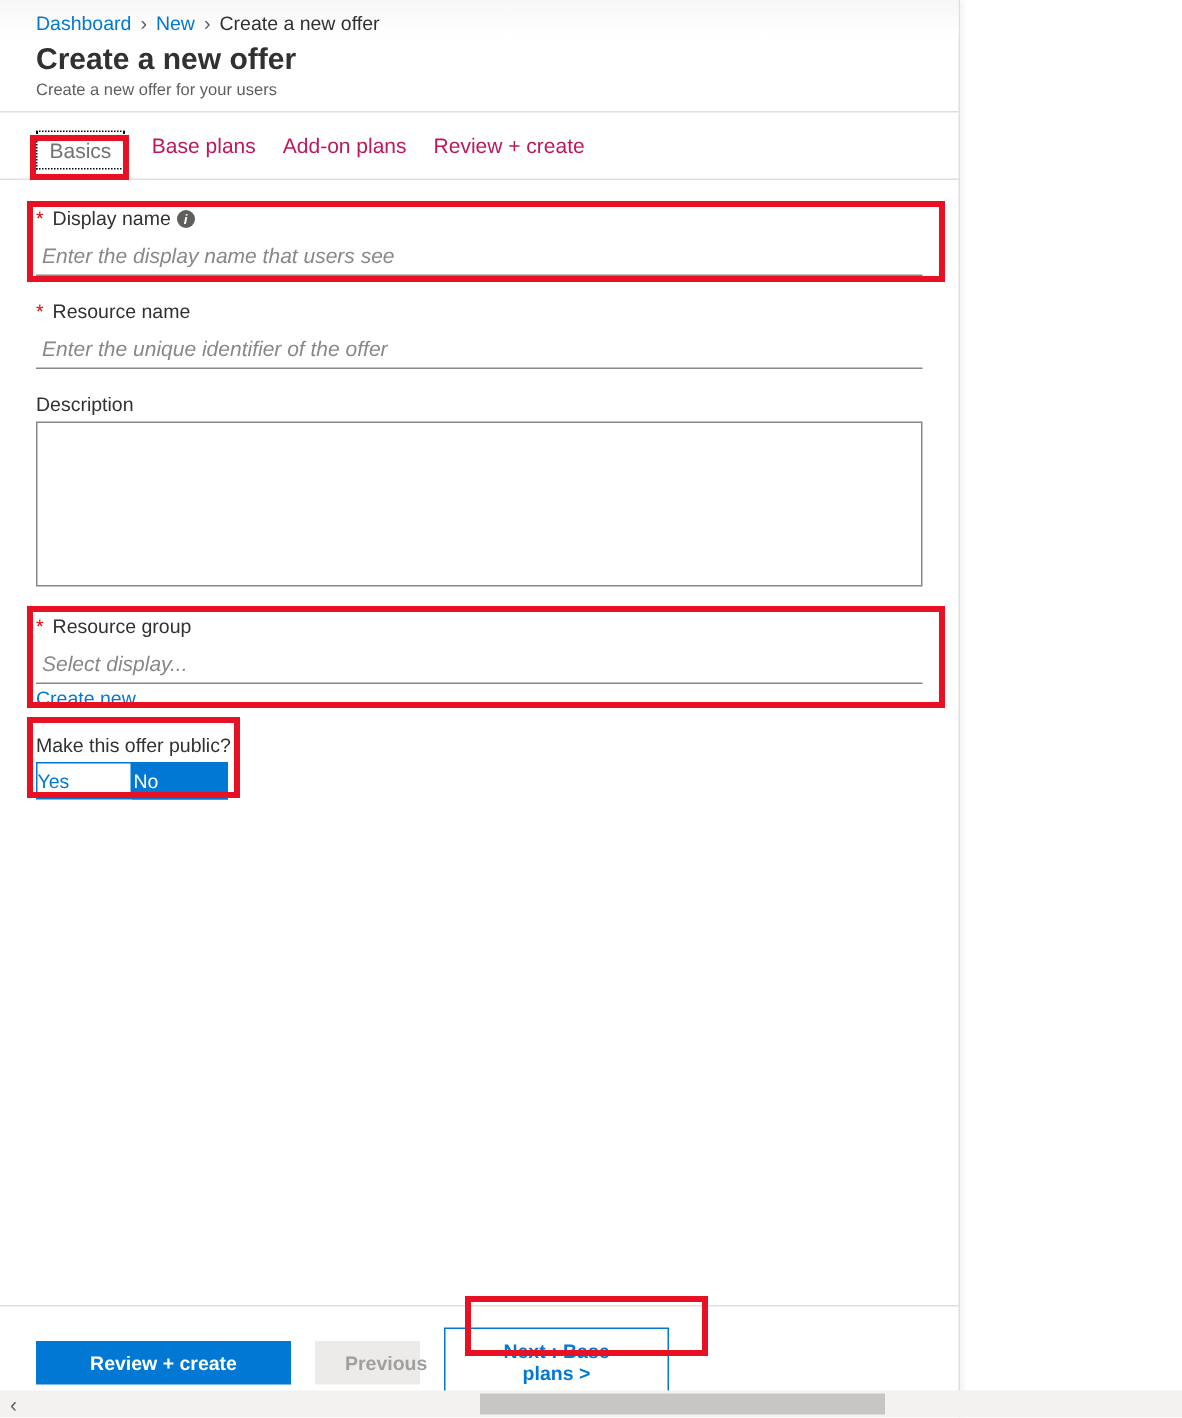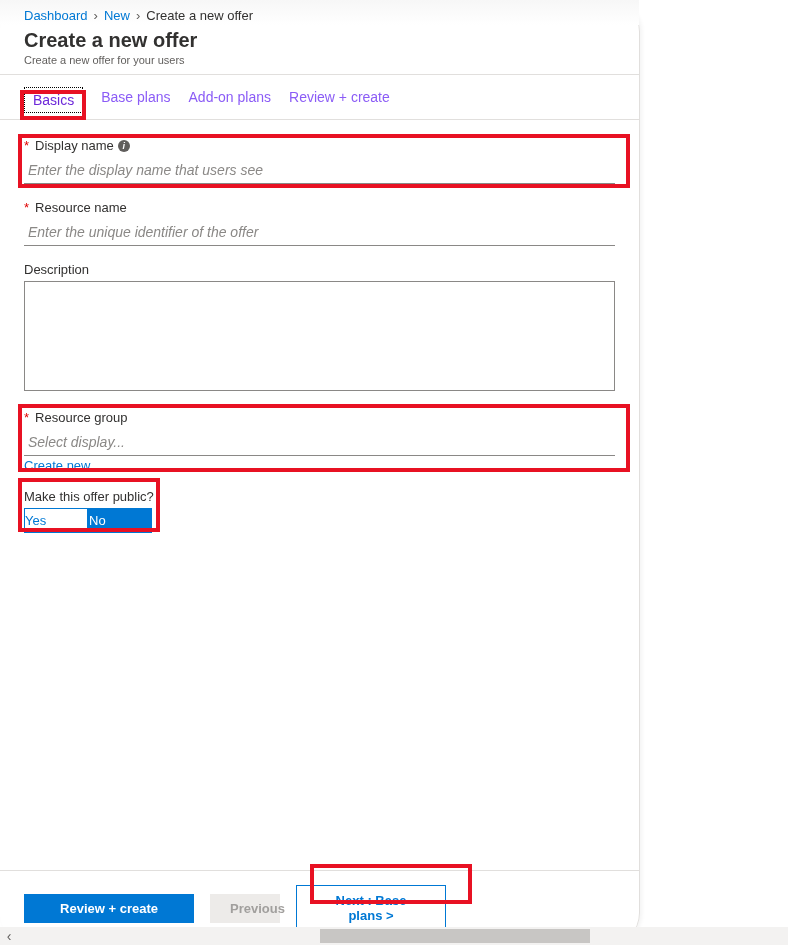--- a/index.html
+++ b/index.html
@@ -14,21 +14,20 @@
       overflow: hidden;
     }
     .panel {
       width: 640px;
       height: 945px;
       border-right: 1px solid #e1dfdd;
       box-shadow: 2px 0 4px rgba(0,0,0,0.05);
       display: flex;
       flex-direction: column;
       position: relative;
-      border-radius: 32px;
     }
     
     .breadcrumb {
       display: flex;
       align-items: center;
       gap: 6px;
       padding: 8px 24px 2px;
       font-size: 13px;
       background: linear-gradient(#f7f7f7, #fff);
     }
@@ -40,23 +39,23 @@
     .title-block h1 { font-size: 20px; font-weight: 600; }
     .title-block .sub { font-size: 11px; color: #605e5c; margin-top: 2px; }
     
     .tabs {
       display: flex;
       gap: 18px;
       padding: 14px 24px 0;
       border-bottom: 1px solid #e1dfdd;
       font-size: 14px;
     }
-    .tab { color: #8b5cf6; padding-bottom: 10px; cursor: pointer; }
+    .tab { color: #be185d; padding-bottom: 10px; cursor: pointer; }
     .tab.active {
-      color: #6d28d9;
+      color: #737373;
       border: 1px dotted #000;
       padding: 4px 8px;
       margin-top: -2px;
       margin-bottom: 6px;
     }
     
     .form-area { padding: 18px 24px 0; flex: 1; }
     .field { margin-bottom: 16px; position: relative; }
     .field-label { font-size: 13px; margin-bottom: 4px; display: flex; align-items: center; gap: 4px; }
     .req { color: #e00000; margin-right: 2px; }

